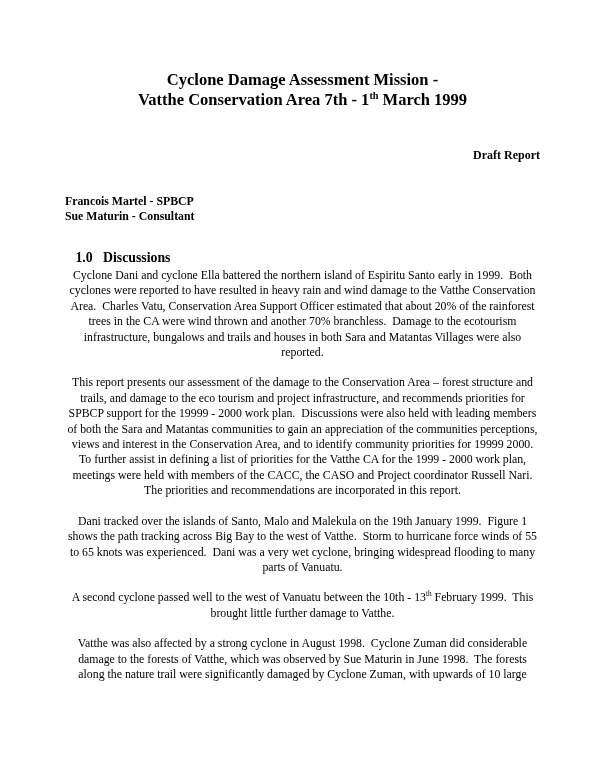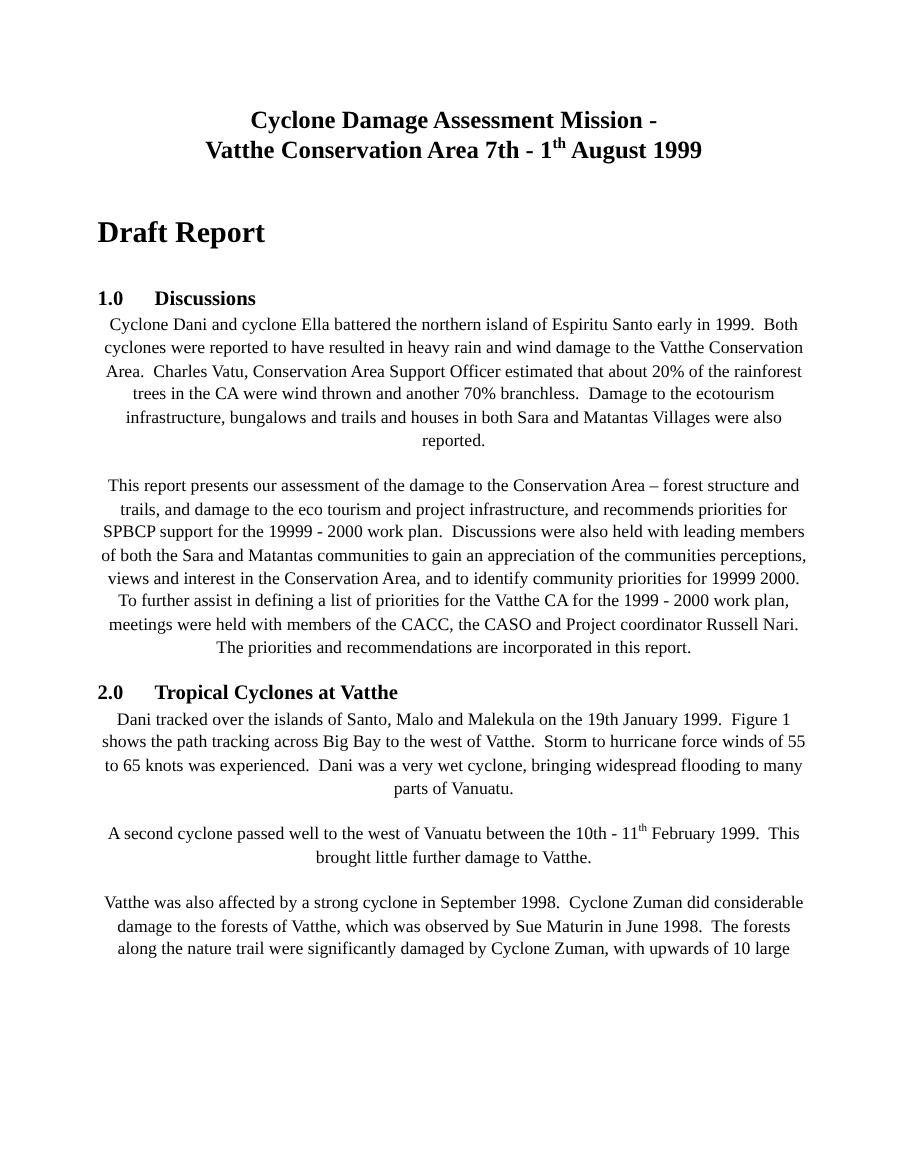--- a/index.html
+++ b/index.html
@@ -25,75 +25,77 @@
     font-size: 16.5px;
     line-height: 19.5px;
   }
   sup.sup {
     font-size: 62%;
     vertical-align: super;
     line-height: 0;
   }
   .subtitle {
     margin-top: 37px;
-    text-align: left;
+    text-align: right;
     font-weight: bold;
-    font-size: 20px;
+    font-size: 12px;
     line-height: 19px;
   }
   .authors {
     margin-top: 29px;
     font-weight: bold;
     font-size: 11.8px;
     line-height: 15px;
   }
   .sec-heading {
     font-weight: bold;
     font-size: 13.8px;
     line-height: 16px;
     margin-bottom: 2px;
   }
   .sec-heading.sec1 { margin-top: 26px; }
   .sec-heading.sec2 { margin-top: 14px; }
   .sec-num {
     display: inline-block;
     width: 38px;
+    text-align: center;
   }
   p.body {
     margin: 0;
     font-size: 11.8px;
     line-height: 15.4px;
     white-space: pre-wrap;
     text-align: center;
   }
   p.body + p.body {
     margin-top: 15px;
   }
 </style>
 </head>
 <body>
 
 <div class="page">
   <div class="content">
 
     <div class="doc-title">
       <div>Cyclone Damage Assessment Mission -</div>
-      <div><span>Vatthe Conservation Area 7th - 1</span><sup class="sup">th</sup><span> August 1999</span></div>
+      <div><span>Vatthe Conservation Area 7th - 1</span><sup class="sup">th</sup><span> March 1999</span></div>
     </div>
 
     <div class="subtitle">Draft Report</div>
 
+    <div class="authors">
+      <div>Francois Martel - SPBCP</div>
+      <div>Sue Maturin - Consultant</div>
+    </div>
 
     <div class="sec-heading sec1">
       <span class="sec-num">1.0</span><span>Discussions</span>
     </div>
     <p class="body">Cyclone Dani and cyclone Ella battered the northern island of Espiritu Santo early in 1999.  Both cyclones were reported to have resulted in heavy rain and wind damage to the Vatthe Conservation Area.  Charles Vatu, Conservation Area Support Officer estimated that about 20% of the rainforest trees in the CA were wind thrown and another 70% branchless.  Damage to the ecotourism infrastructure, bungalows and trails and houses in both Sara and Matantas Villages were also reported.</p>
     <p class="body">This report presents our assessment of the damage to the Conservation Area – forest structure and trails, and damage to the eco tourism and project infrastructure, and recommends priorities for SPBCP support for the 19999 - 2000 work plan.  Discussions were also held with leading members of both the Sara and Matantas communities to gain an appreciation of the communities perceptions, views and interest in the Conservation Area, and to identify community priorities for 19999 2000.  To further assist in defining a list of priorities for the Vatthe CA for the 1999 - 2000 work plan, meetings were held with members of the CACC, the CASO and Project coordinator Russell Nari.  The priorities and recommendations are incorporated in this report.</p>
 
-    <div class="sec-heading sec2">
-      <span class="sec-num">2.0</span><span>Tropical Cyclones at Vatthe</span>
-    </div>
     <p class="body">Dani tracked over the islands of Santo, Malo and Malekula on the 19th January 1999.  Figure 1 shows the path tracking across Big Bay to the west of Vatthe.  Storm to hurricane force winds of 55 to 65 knots was experienced.  Dani was a very wet cyclone, bringing widespread flooding to many parts of Vanuatu.</p>
-    <p class="body"><span>A second cyclone passed well to the west of Vanuatu between the 10th - 11</span><sup class="sup">th</sup><span> February 1999.  This brought little further damage to Vatthe.</span></p>
-    <p class="body">Vatthe was also affected by a strong cyclone in September 1998.  Cyclone Zuman did considerable damage to the forests of Vatthe, which was observed by Sue Maturin in June 1998.  The forests along the nature trail were significantly damaged by Cyclone Zuman, with upwards of 10 large</p>
+    <p class="body"><span>A second cyclone passed well to the west of Vanuatu between the 10th - 13</span><sup class="sup">th</sup><span> February 1999.  This brought little further damage to Vatthe.</span></p>
+    <p class="body">Vatthe was also affected by a strong cyclone in August 1998.  Cyclone Zuman did considerable damage to the forests of Vatthe, which was observed by Sue Maturin in June 1998.  The forests along the nature trail were significantly damaged by Cyclone Zuman, with upwards of 10 large</p>
 
   </div>
 </div>
 
 </body></html>

